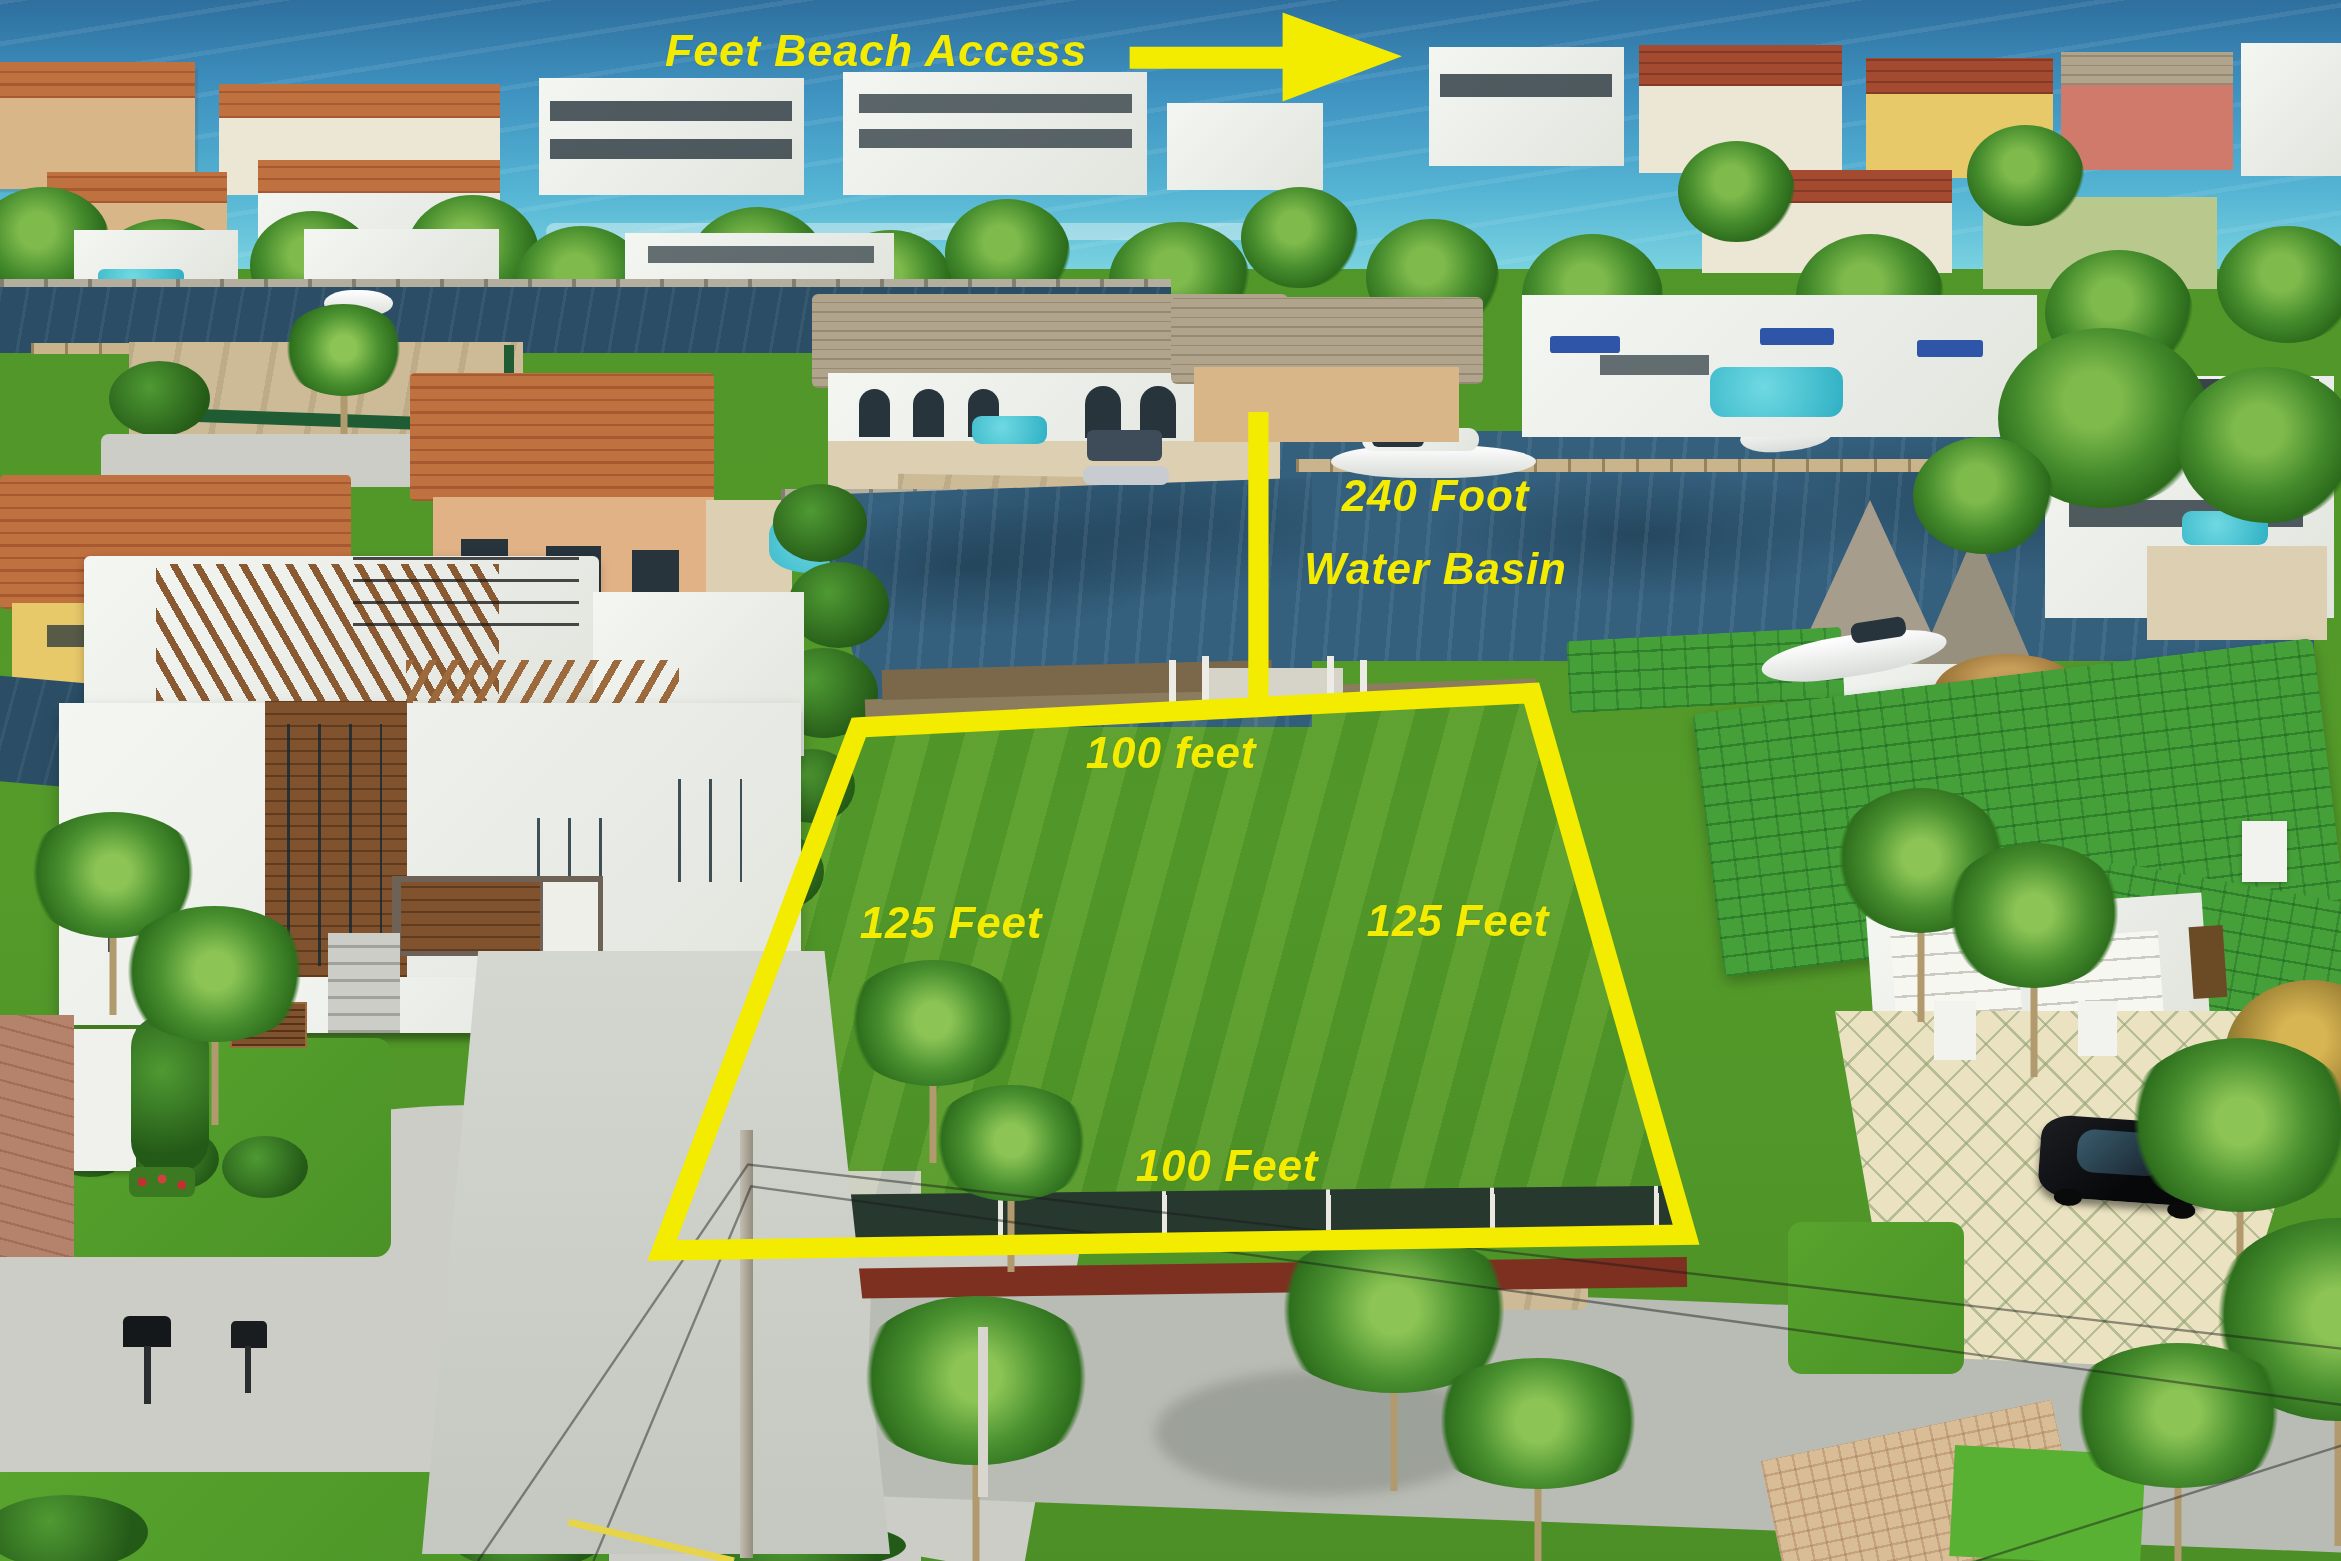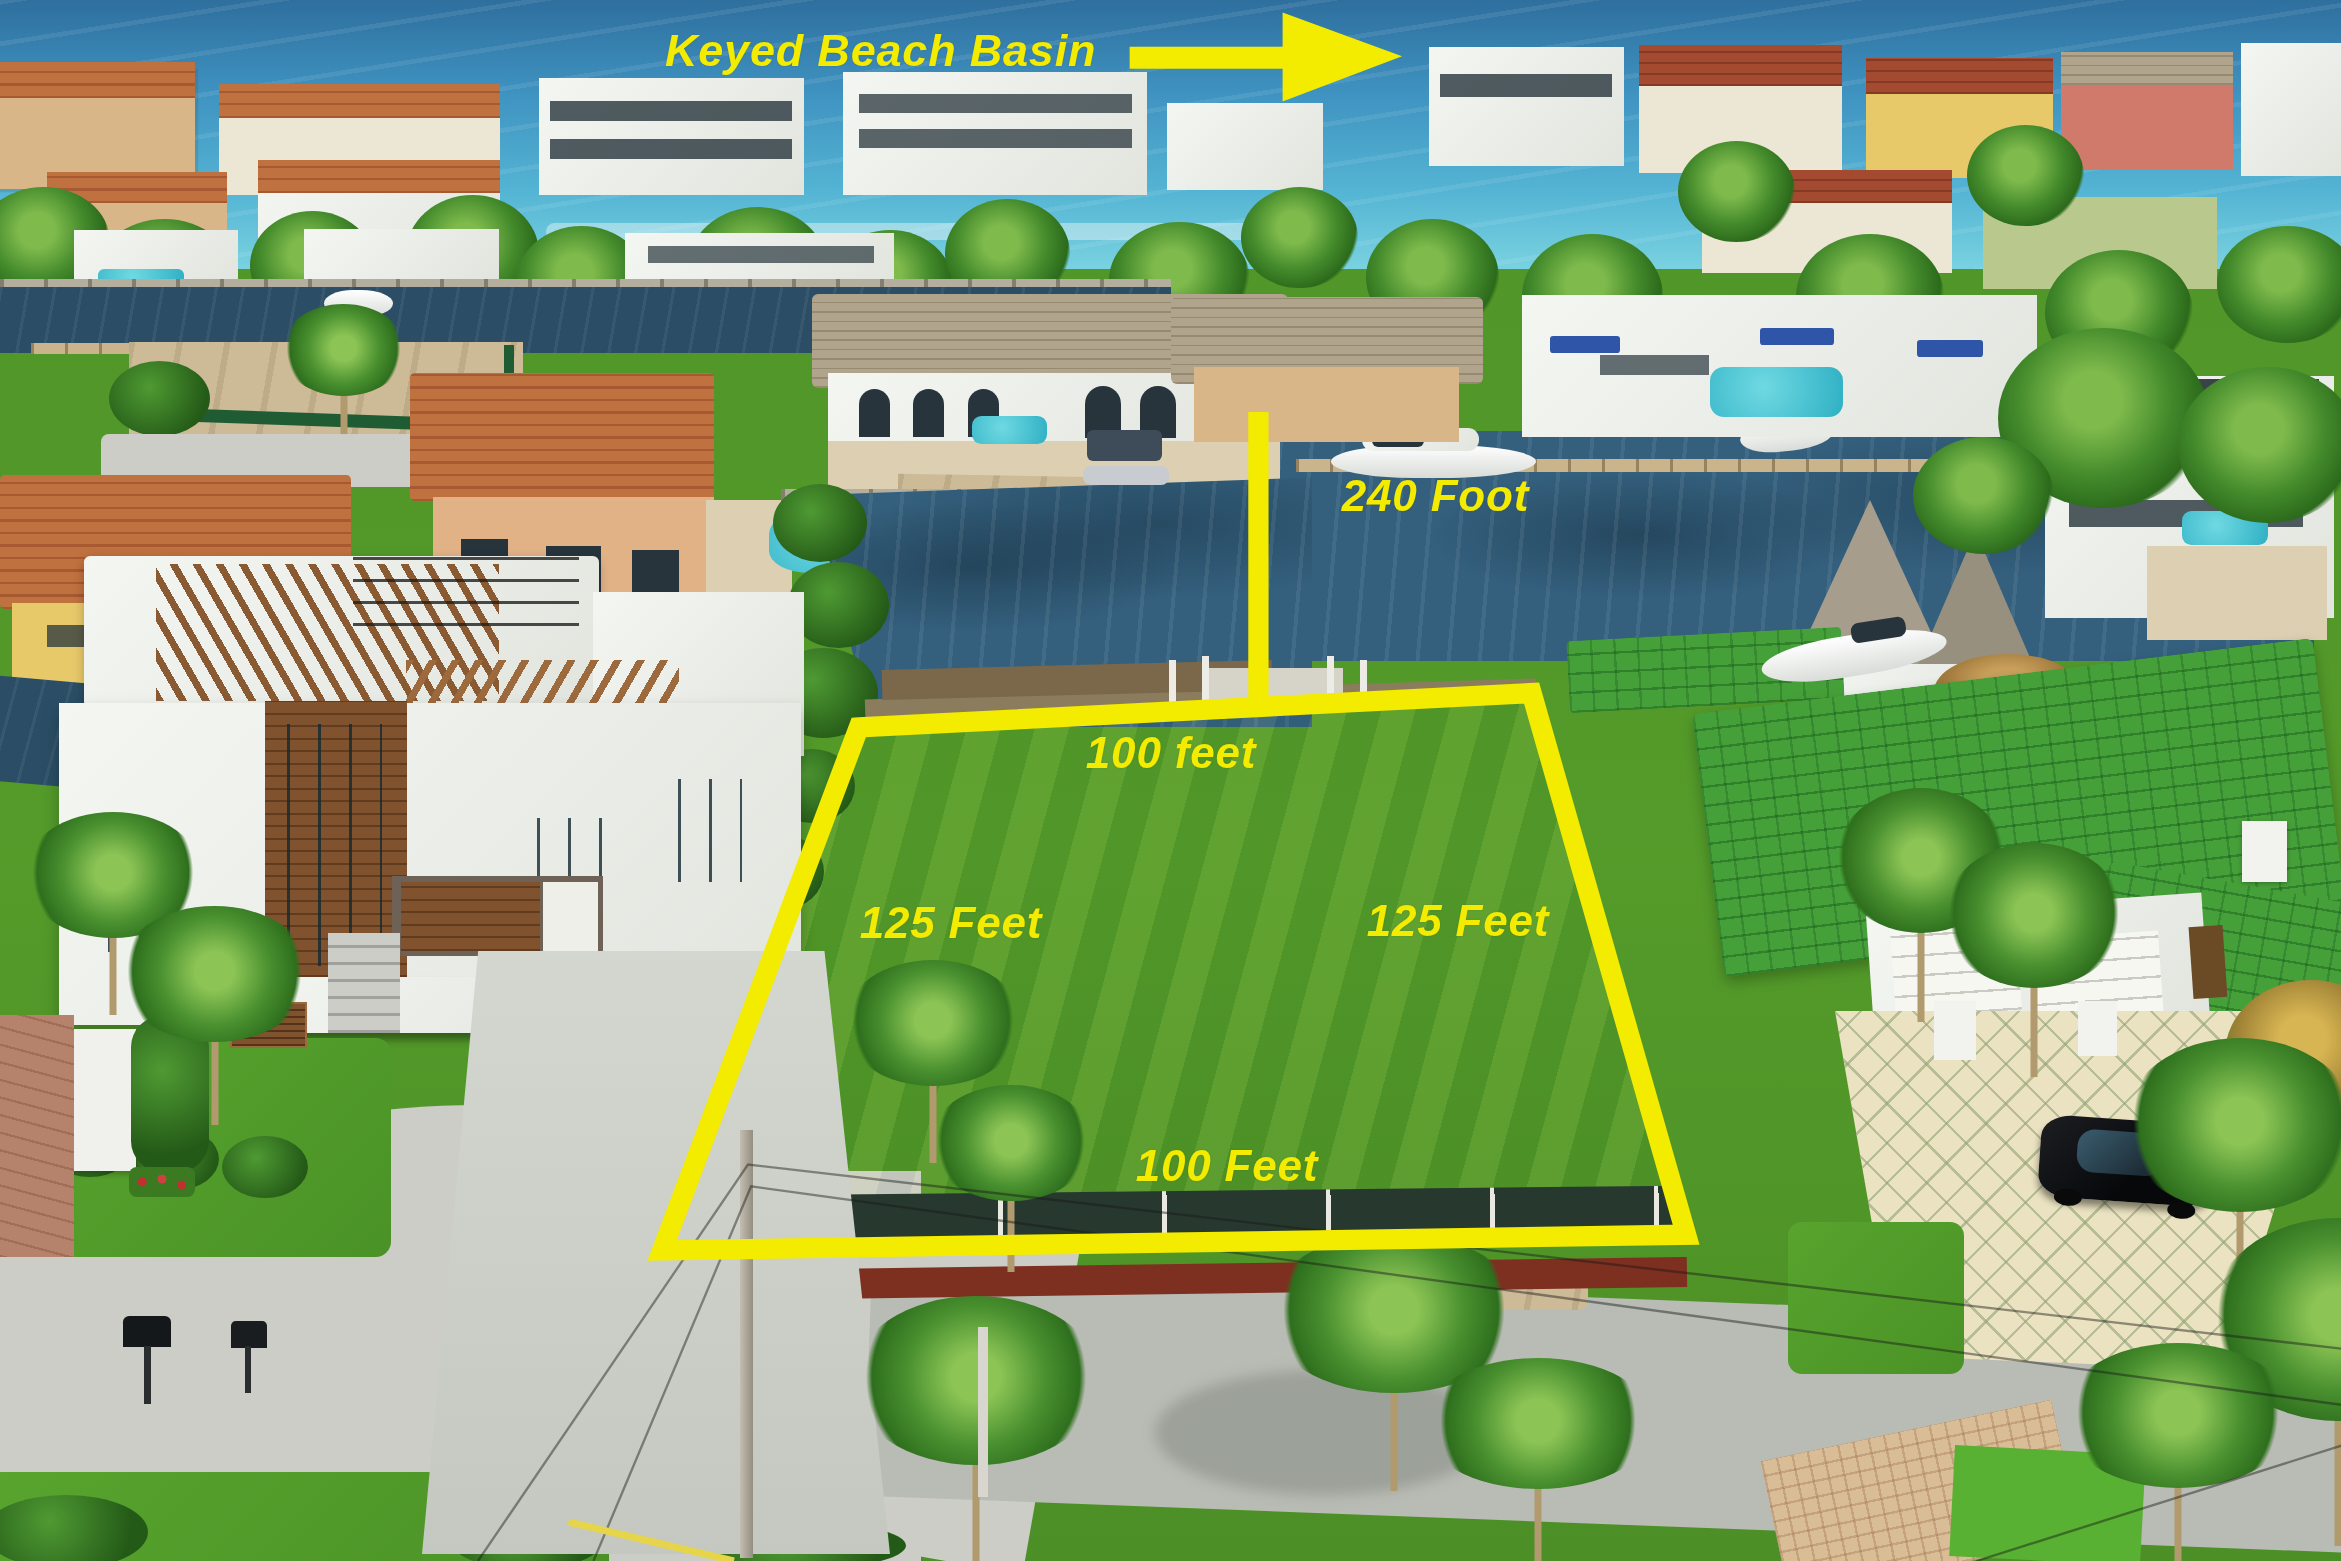--- a/index.html
+++ b/index.html
@@ -389,23 +389,24 @@
   <svg id="ovl" width="2342" height="1561" viewBox="0 0 3000 2000">
     <polyline class="wire" points="612,2000 958,1492 3000,1728"></polyline>
     <polyline class="wire" points="760,2000 962,1520 3000,1800"></polyline>
     <polyline class="wire" points="2532,2000 3000,1852"></polyline>
     <line x1="728" y1="1950" x2="940" y2="2000" stroke="#e6d44b" stroke-width="9"></line>
     <polygon class="yline" points="1100,932 1962,888 2160,1582 848,1602"></polygon>
     <line class="yline" x1="1612" y1="528" x2="1612" y2="910"></line>
     <polygon class="yfill" points="1447,60 1643,60 1643,16 1796,72 1643,130 1643,88 1447,88"></polygon>
   </svg>
 
-  <div class="ann" style="left:665px;top:25px;font-size:45px;">Keyed Beach Basin</div>
+  <div class="ann" style="left:665px;top:25px;font-size:45px;">Feet Beach Access</div>
   <div class="ann" style="left:1287px;top:459px;width:297px;text-align:center;font-size:44px;line-height:73px;white-space:normal;">
     <div>240 Foot</div>
+    <div>Water Basin</div>
   </div>
   <div class="ann" style="left:1171px;top:728px;font-size:44px;transform:translateX(-50%);">100 feet</div>
   <div class="ann" style="left:951px;top:898px;font-size:44px;transform:translateX(-50%);">125 Feet</div>
   <div class="ann" style="left:1458px;top:896px;font-size:44px;transform:translateX(-50%);">125 Feet</div>
   <div class="ann" style="left:1227px;top:1141px;font-size:44px;transform:translateX(-50%);">100 Feet</div>
 
 </div>
 
 
 </body></html>

